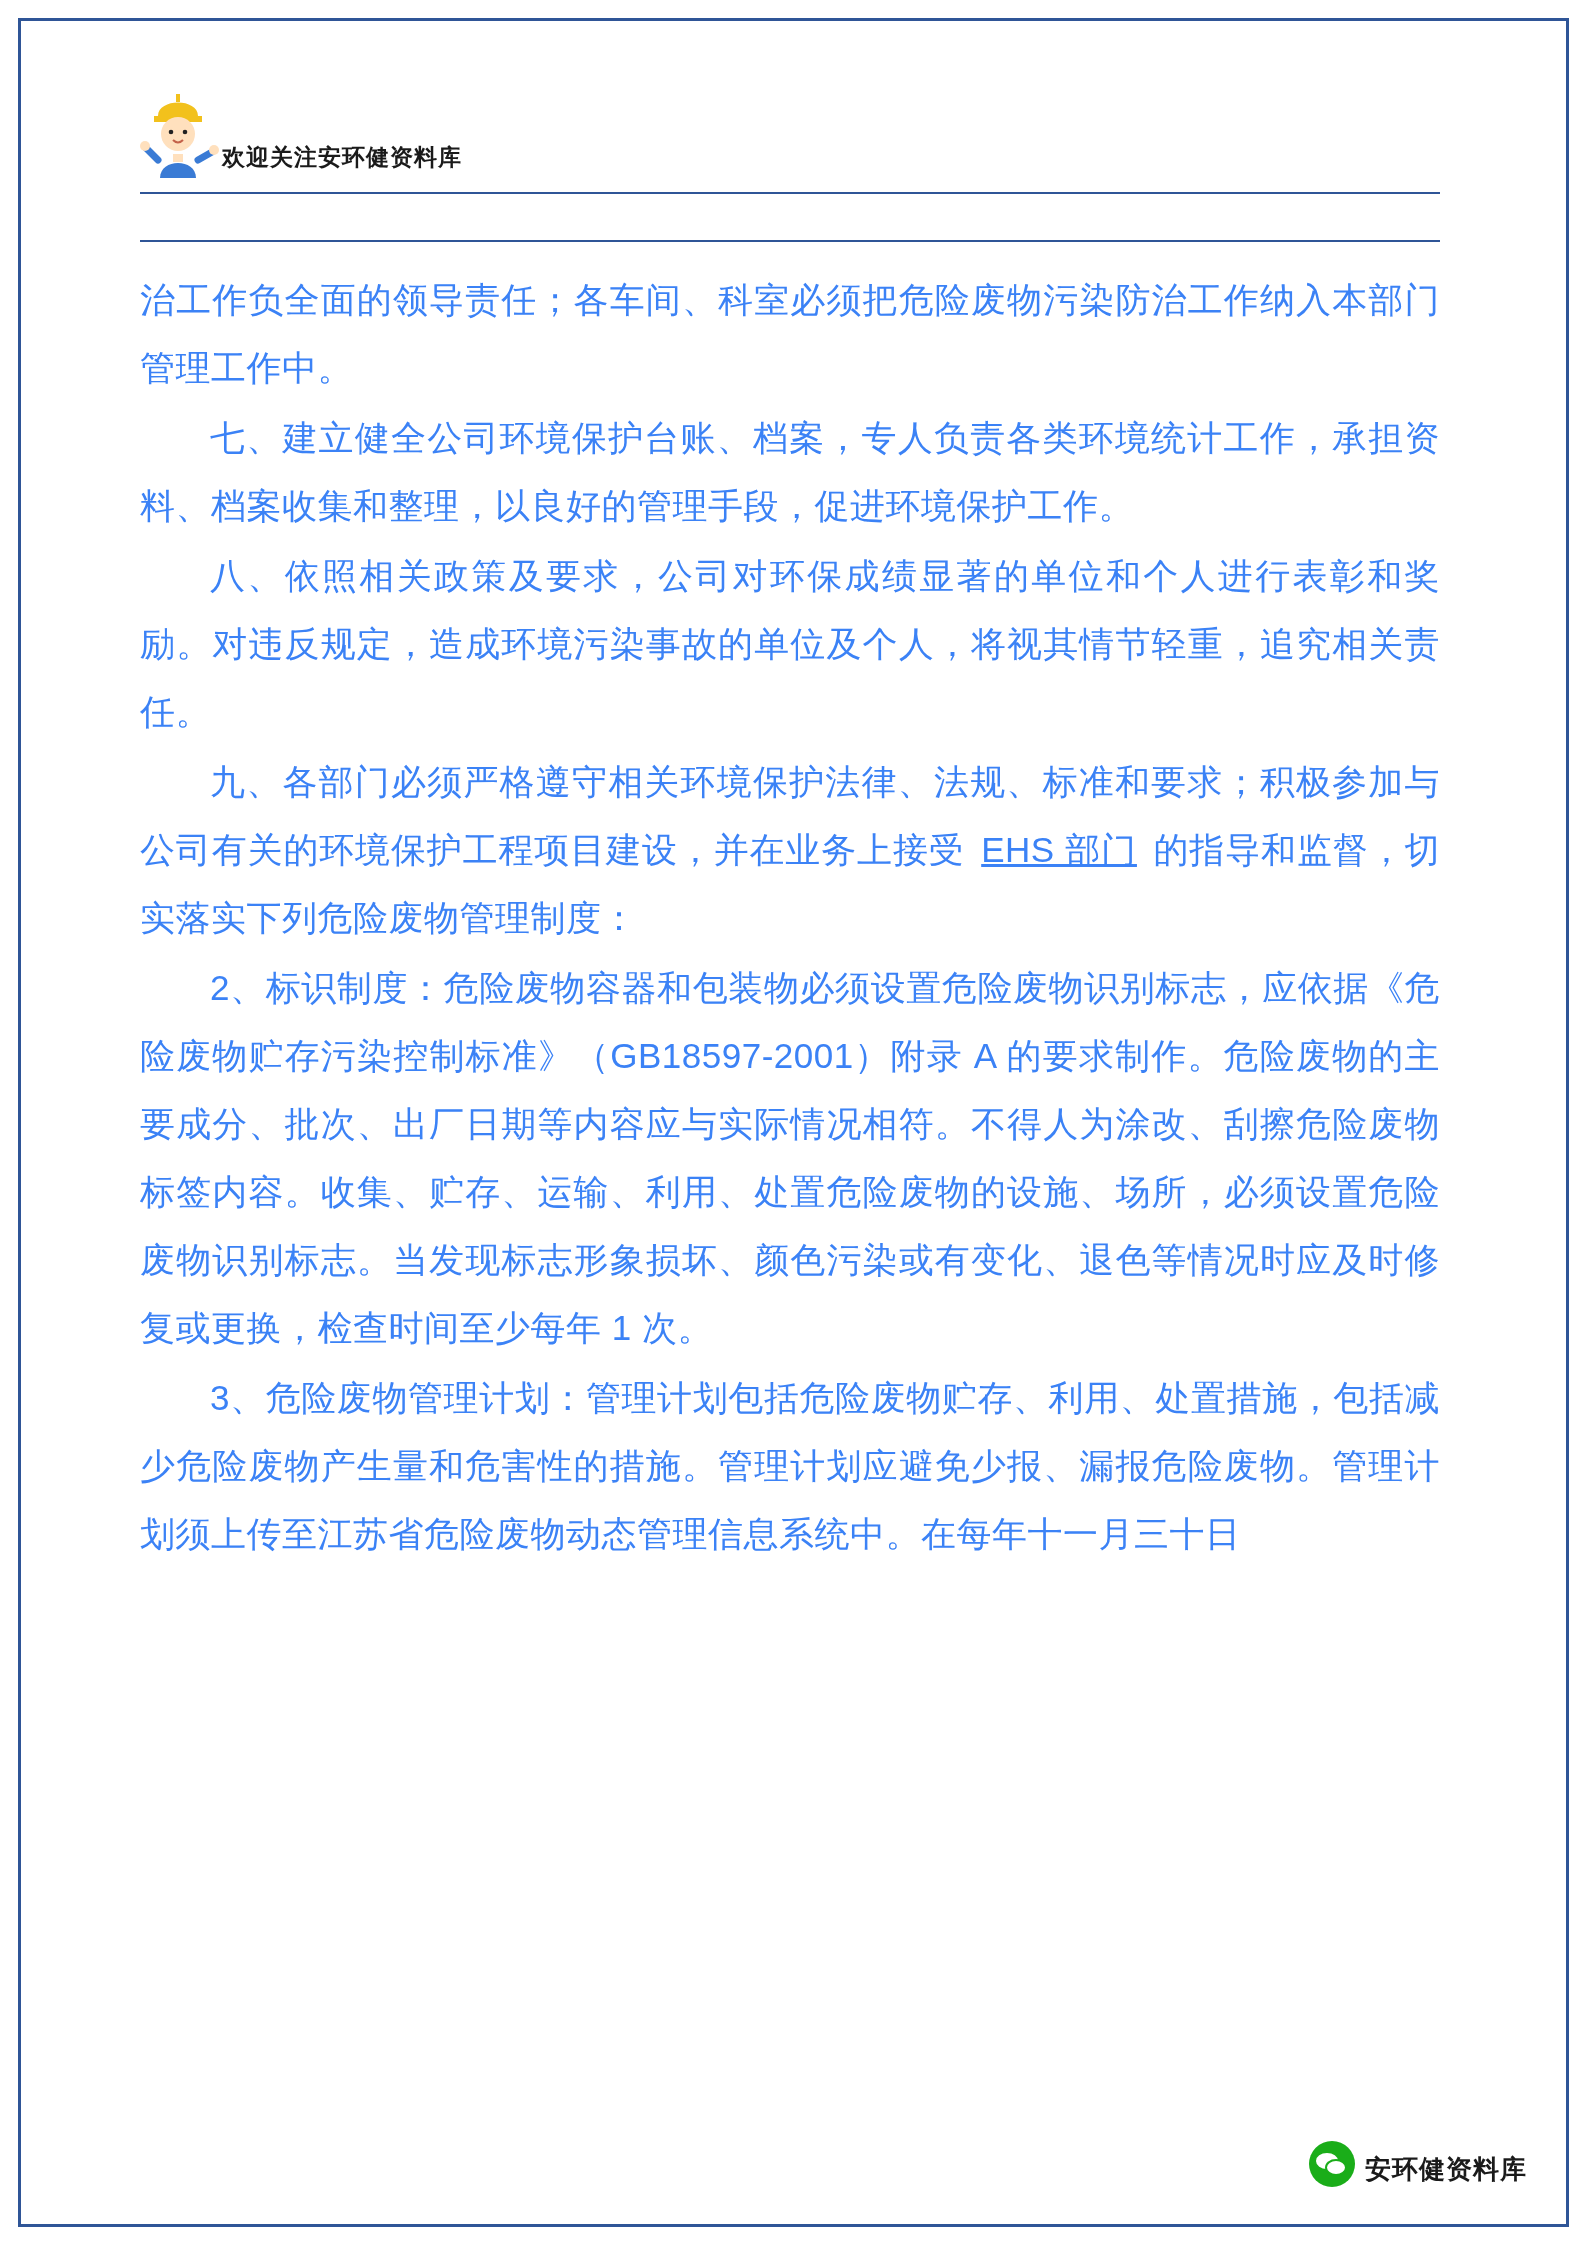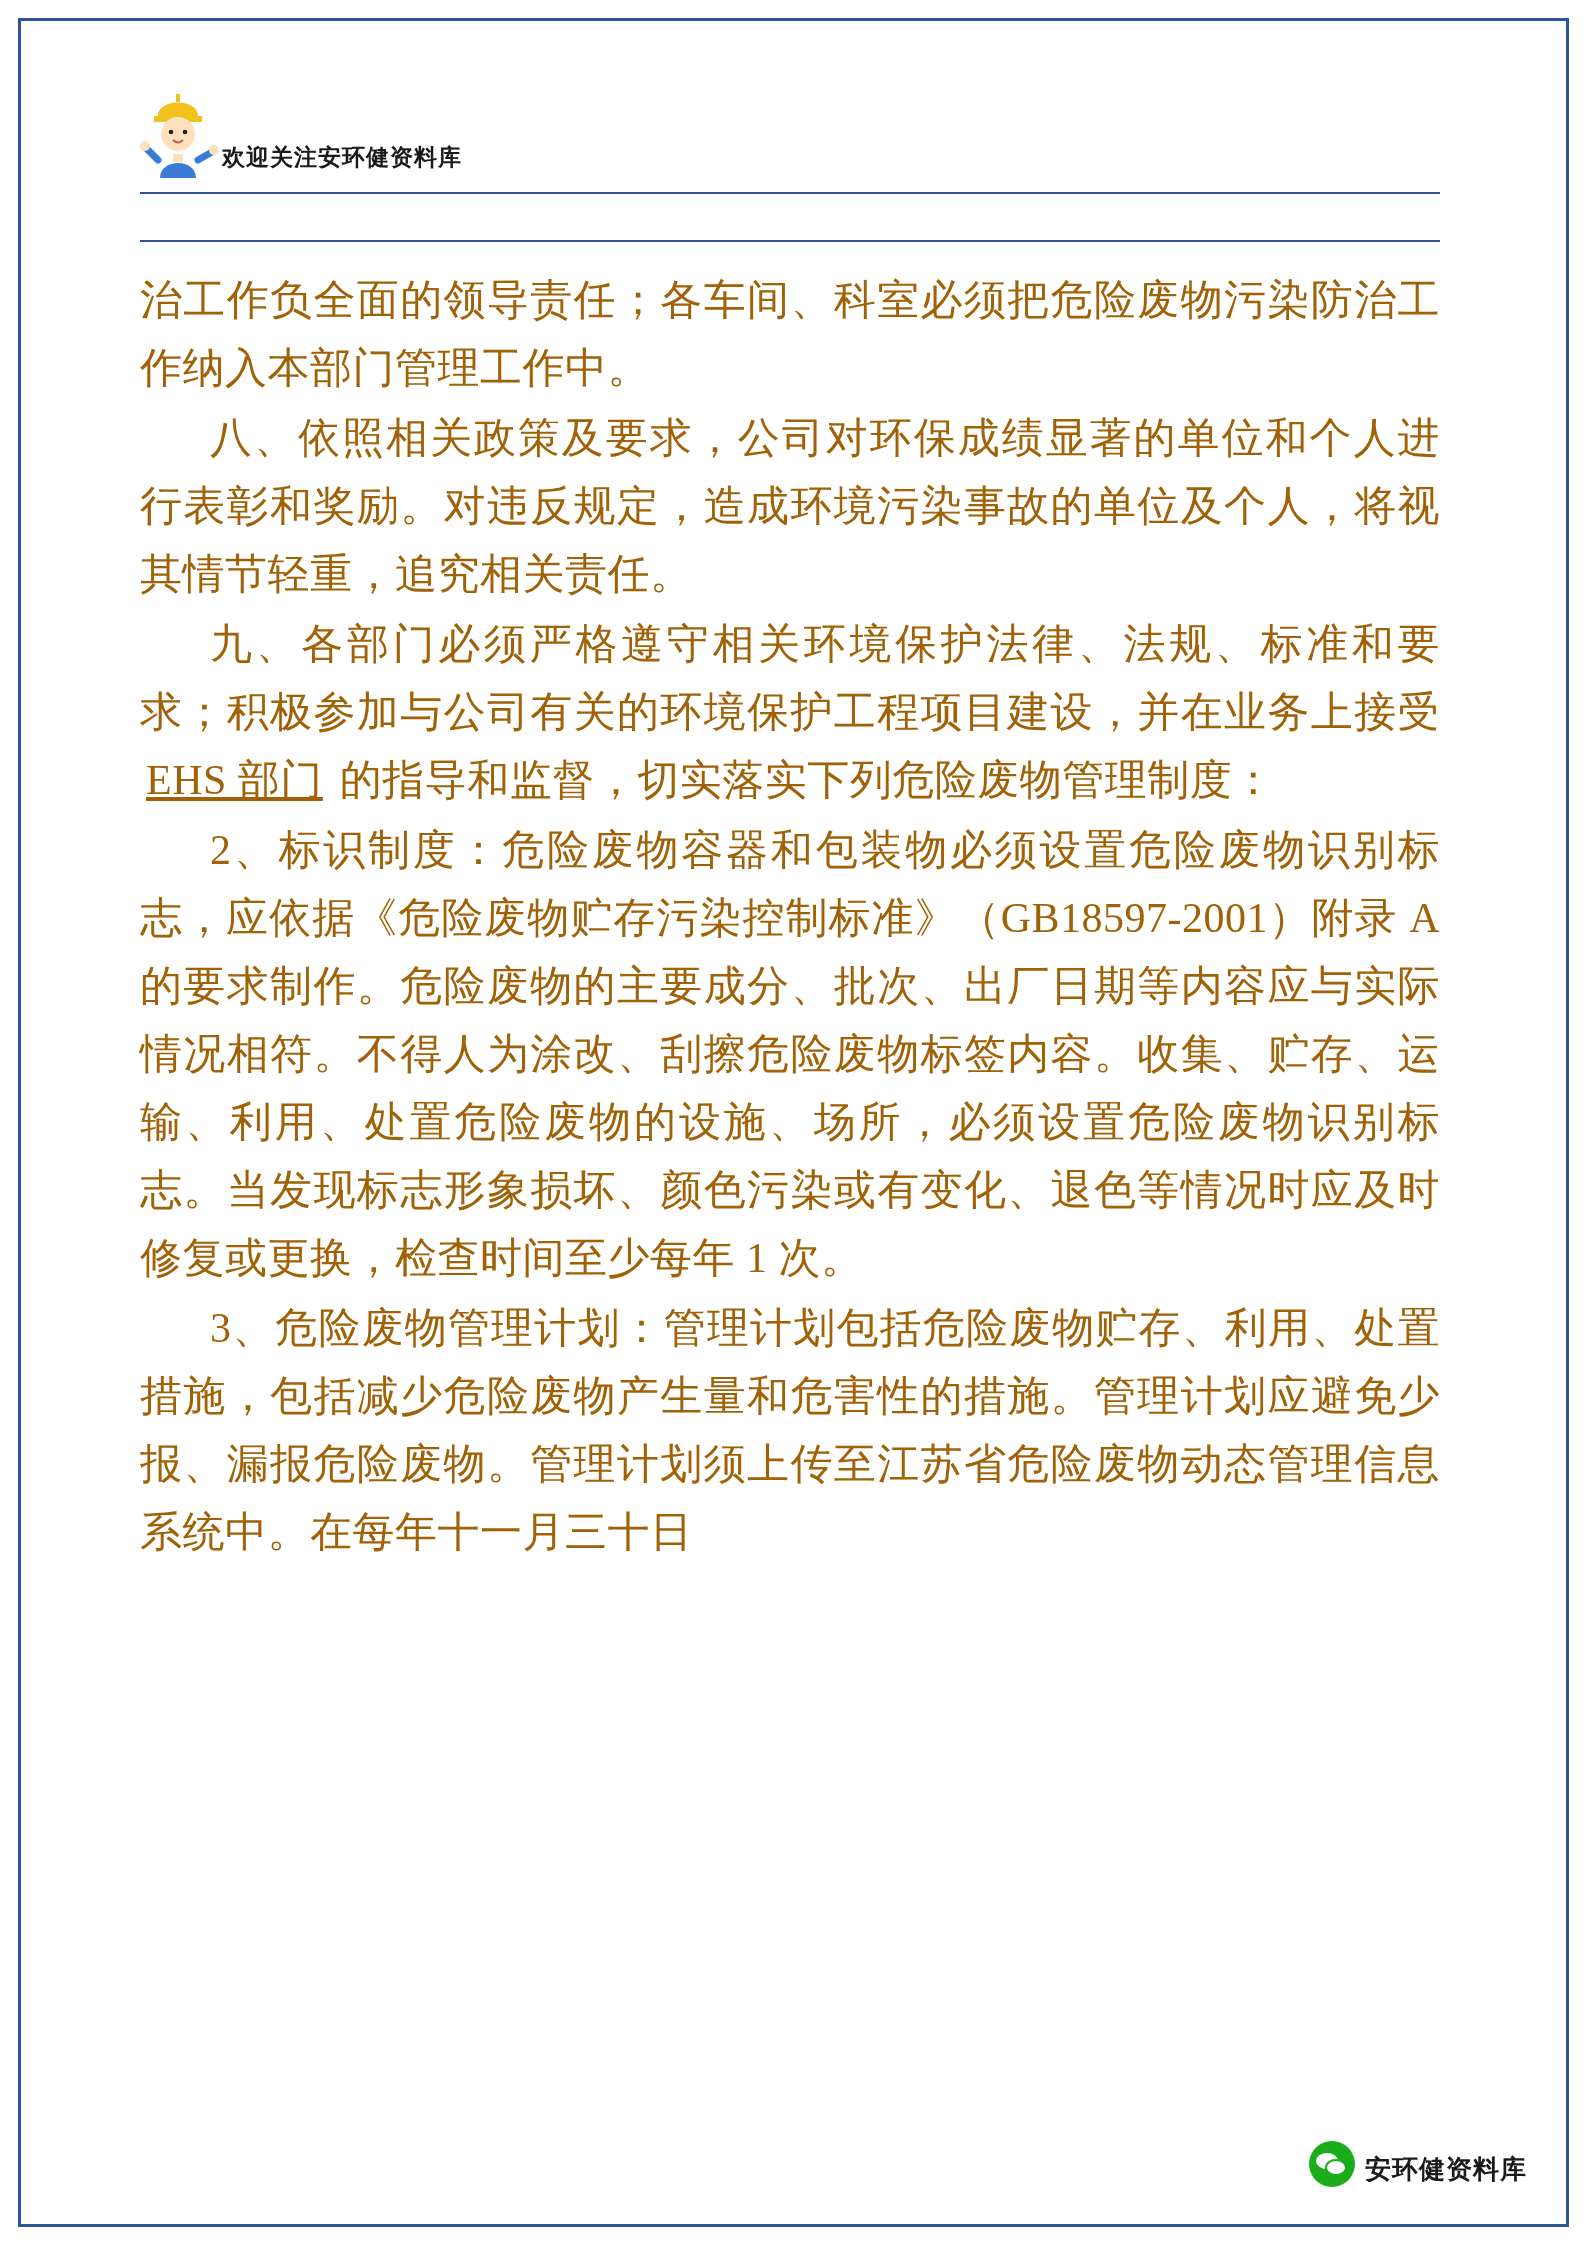--- a/index.html
+++ b/index.html
@@ -76,27 +76,27 @@
 
   
   .body-text {
     position: absolute;
     left: 0;
     top: 186px;
     width: 1300px;
   }
   p.para {
     margin: 0 0 2px 0;
-    font-size: 42px;
+    font-size: 35px;
     line-height: 68px;
-    color: #a16207;
+    color: #3b82f6;
     text-align: justify;
     text-justify: inter-ideograph;
     letter-spacing: 0.5px;
-    font-family: Liberation Serif, serif;
+    font-family: Liberation Sans, sans-serif;
   }
   p.indent {
     text-indent: 70px;
   }
   .underline-field {
     text-decoration: underline;
     padding: 0 6px;
   }
 
   
@@ -175,20 +175,21 @@
       <div class="header-text">欢迎关注安环健资料库</div>
       <div class="header-rule"></div>
       <div class="header-rule2"></div>
     </div>
 
     <div class="body-text">
 
       <p class="para">治工作负全面的领导责任；各车间、科室必须把危险废物污染防治工作纳入本部门管理工作中。</p>
 
 
+      <p class="para indent">七、建立健全公司环境保护台账、档案，专人负责各类环境统计工作，承担资料、档案收集和整理，以良好的管理手段，促进环境保护工作。</p>
 
       <p class="para indent">八、依照相关政策及要求，公司对环保成绩显著的单位和个人进行表彰和奖励。对违反规定，造成环境污染事故的单位及个人，将视其情节轻重，追究相关责任。</p>
 
       <p class="para indent"><span>九、各部门必须严格遵守相关环境保护法律、法规、标准和要求；积极参加与公司有关的环境保护工程项目建设，并在业务上接受 </span><span class="underline-field">EHS 部门</span><span> 的指导和监督，切实落实下列危险废物管理制度：</span></p>
 
 
       <p class="para indent">2、标识制度：危险废物容器和包装物必须设置危险废物识别标志，应依据《危险废物贮存污染控制标准》（GB18597-2001）附录 A 的要求制作。危险废物的主要成分、批次、出厂日期等内容应与实际情况相符。不得人为涂改、刮擦危险废物标签内容。收集、贮存、运输、利用、处置危险废物的设施、场所，必须设置危险废物识别标志。当发现标志形象损坏、颜色污染或有变化、退色等情况时应及时修复或更换，检查时间至少每年 1 次。</p>
 
       <p class="para indent">3、危险废物管理计划：管理计划包括危险废物贮存、利用、处置措施，包括减少危险废物产生量和危害性的措施。管理计划应避免少报、漏报危险废物。管理计划须上传至江苏省危险废物动态管理信息系统中。在每年十一月三十日</p>
 

